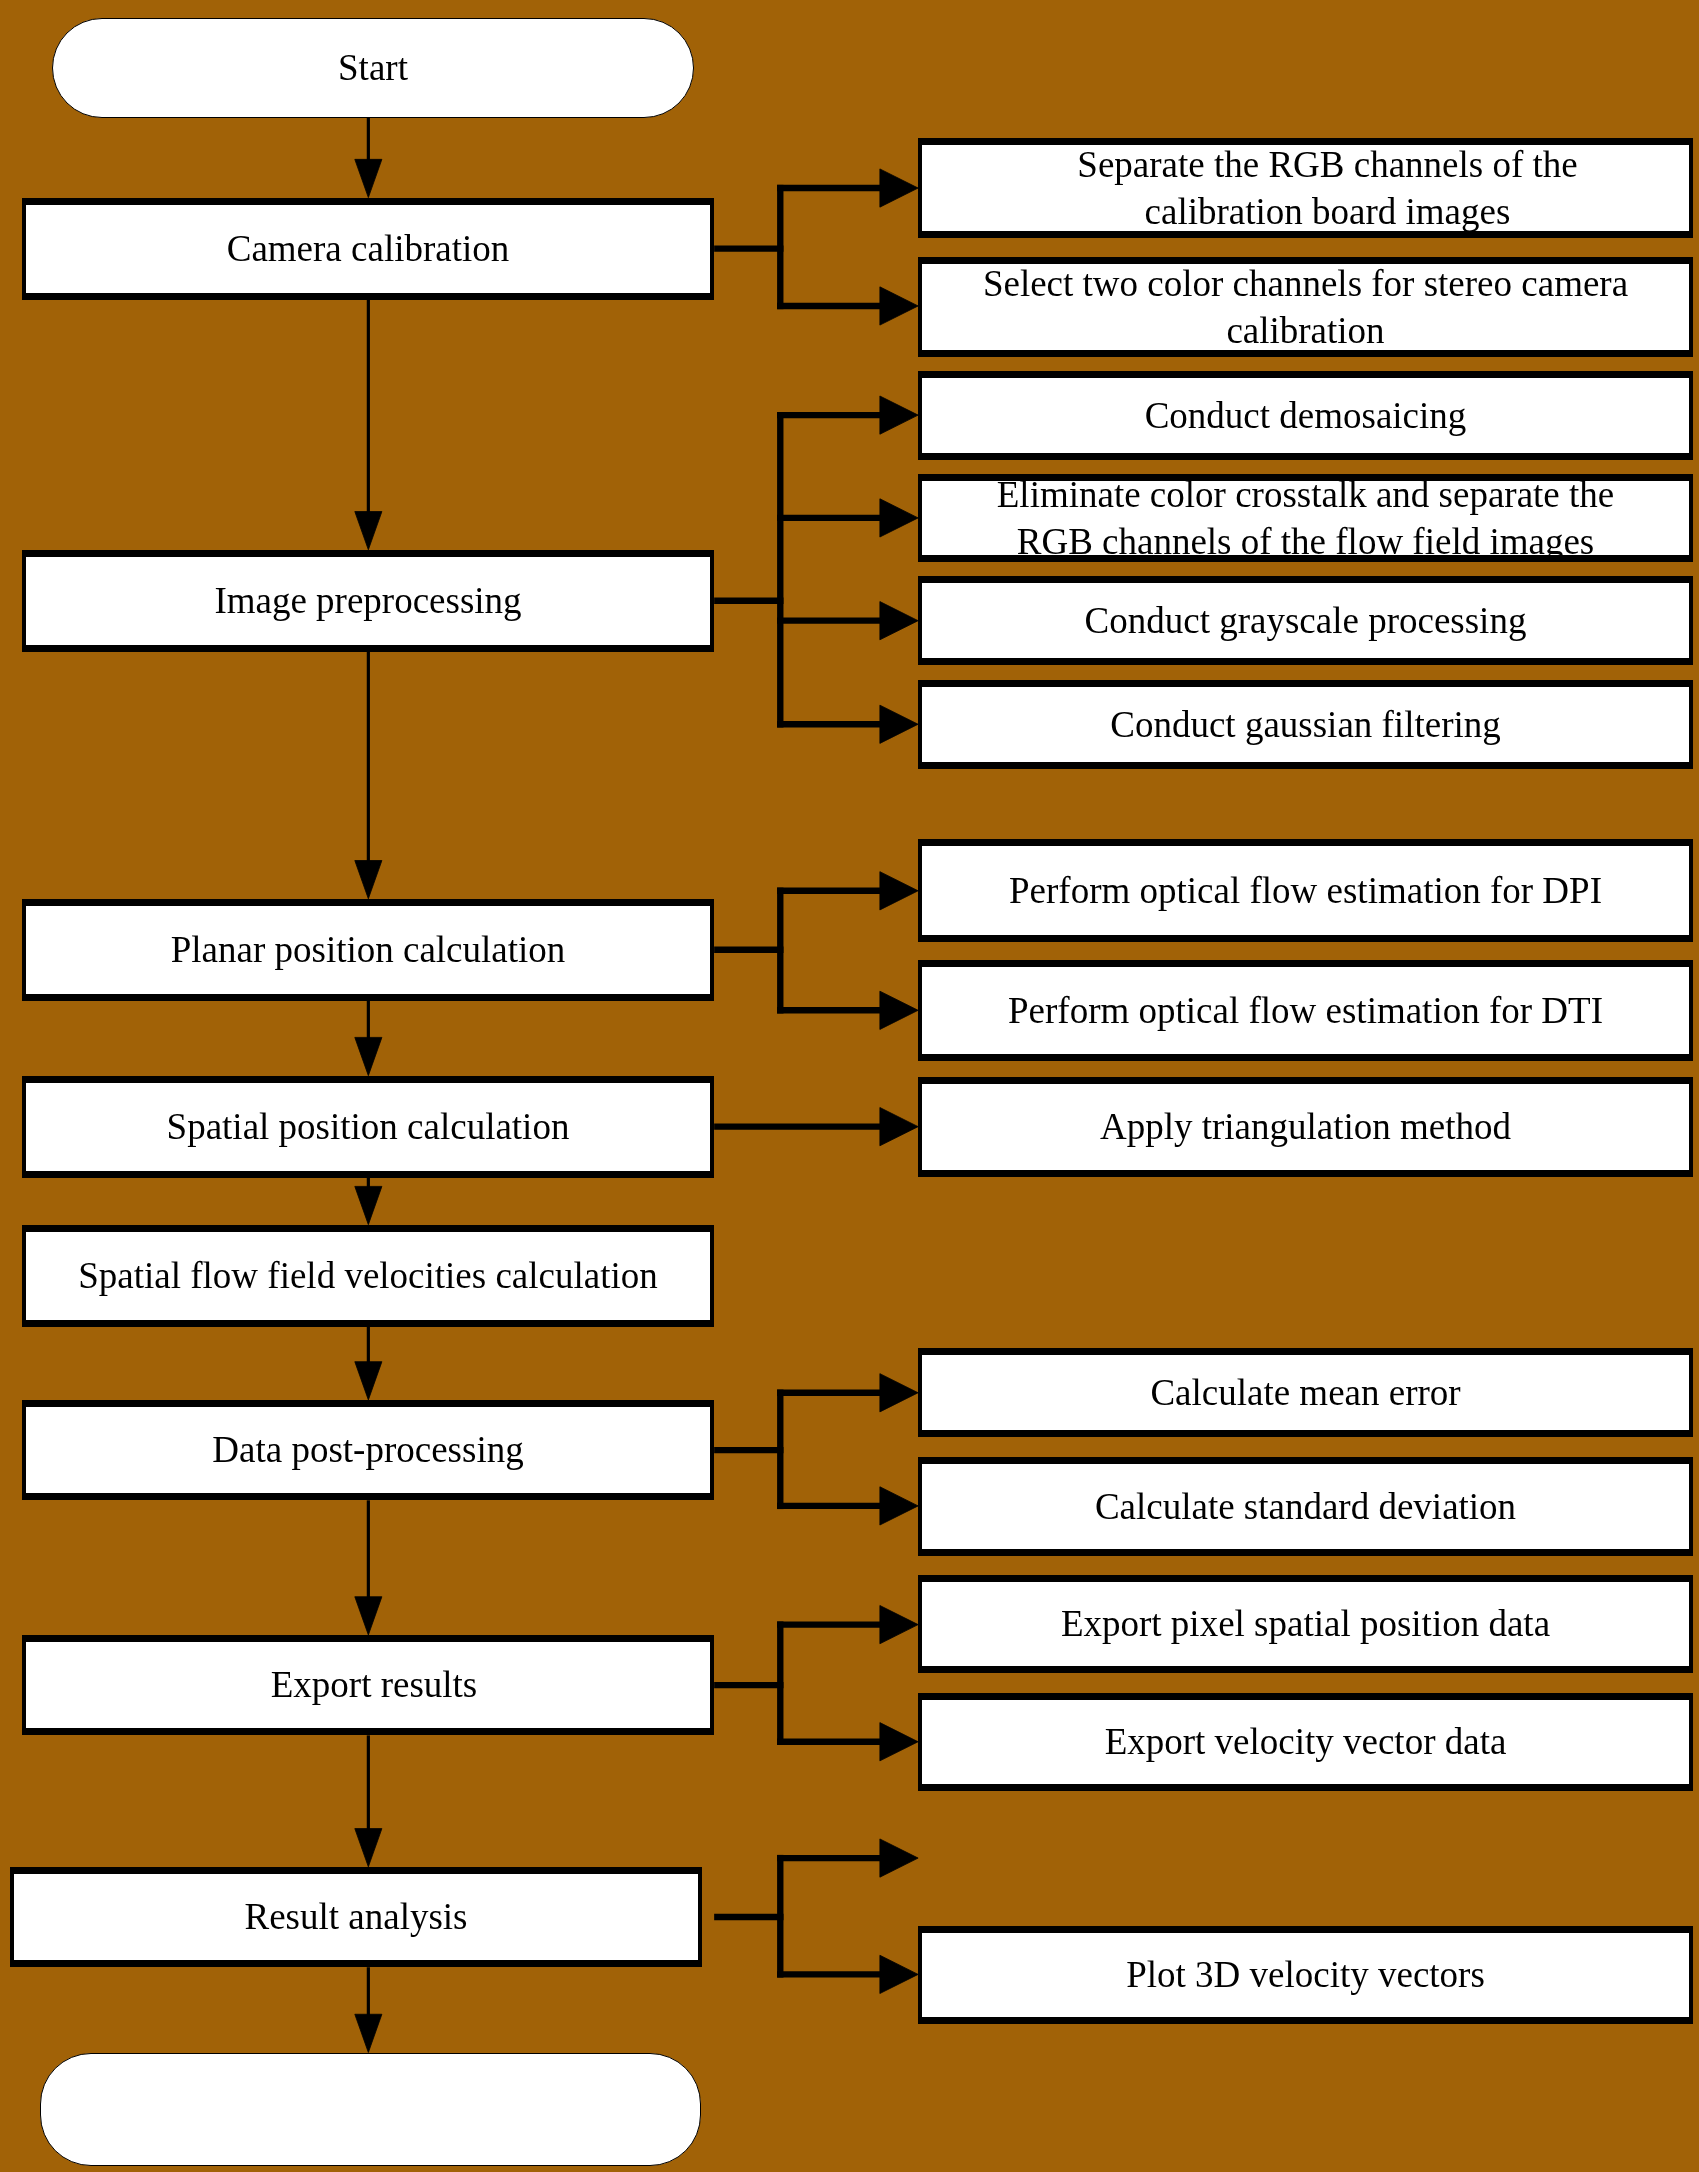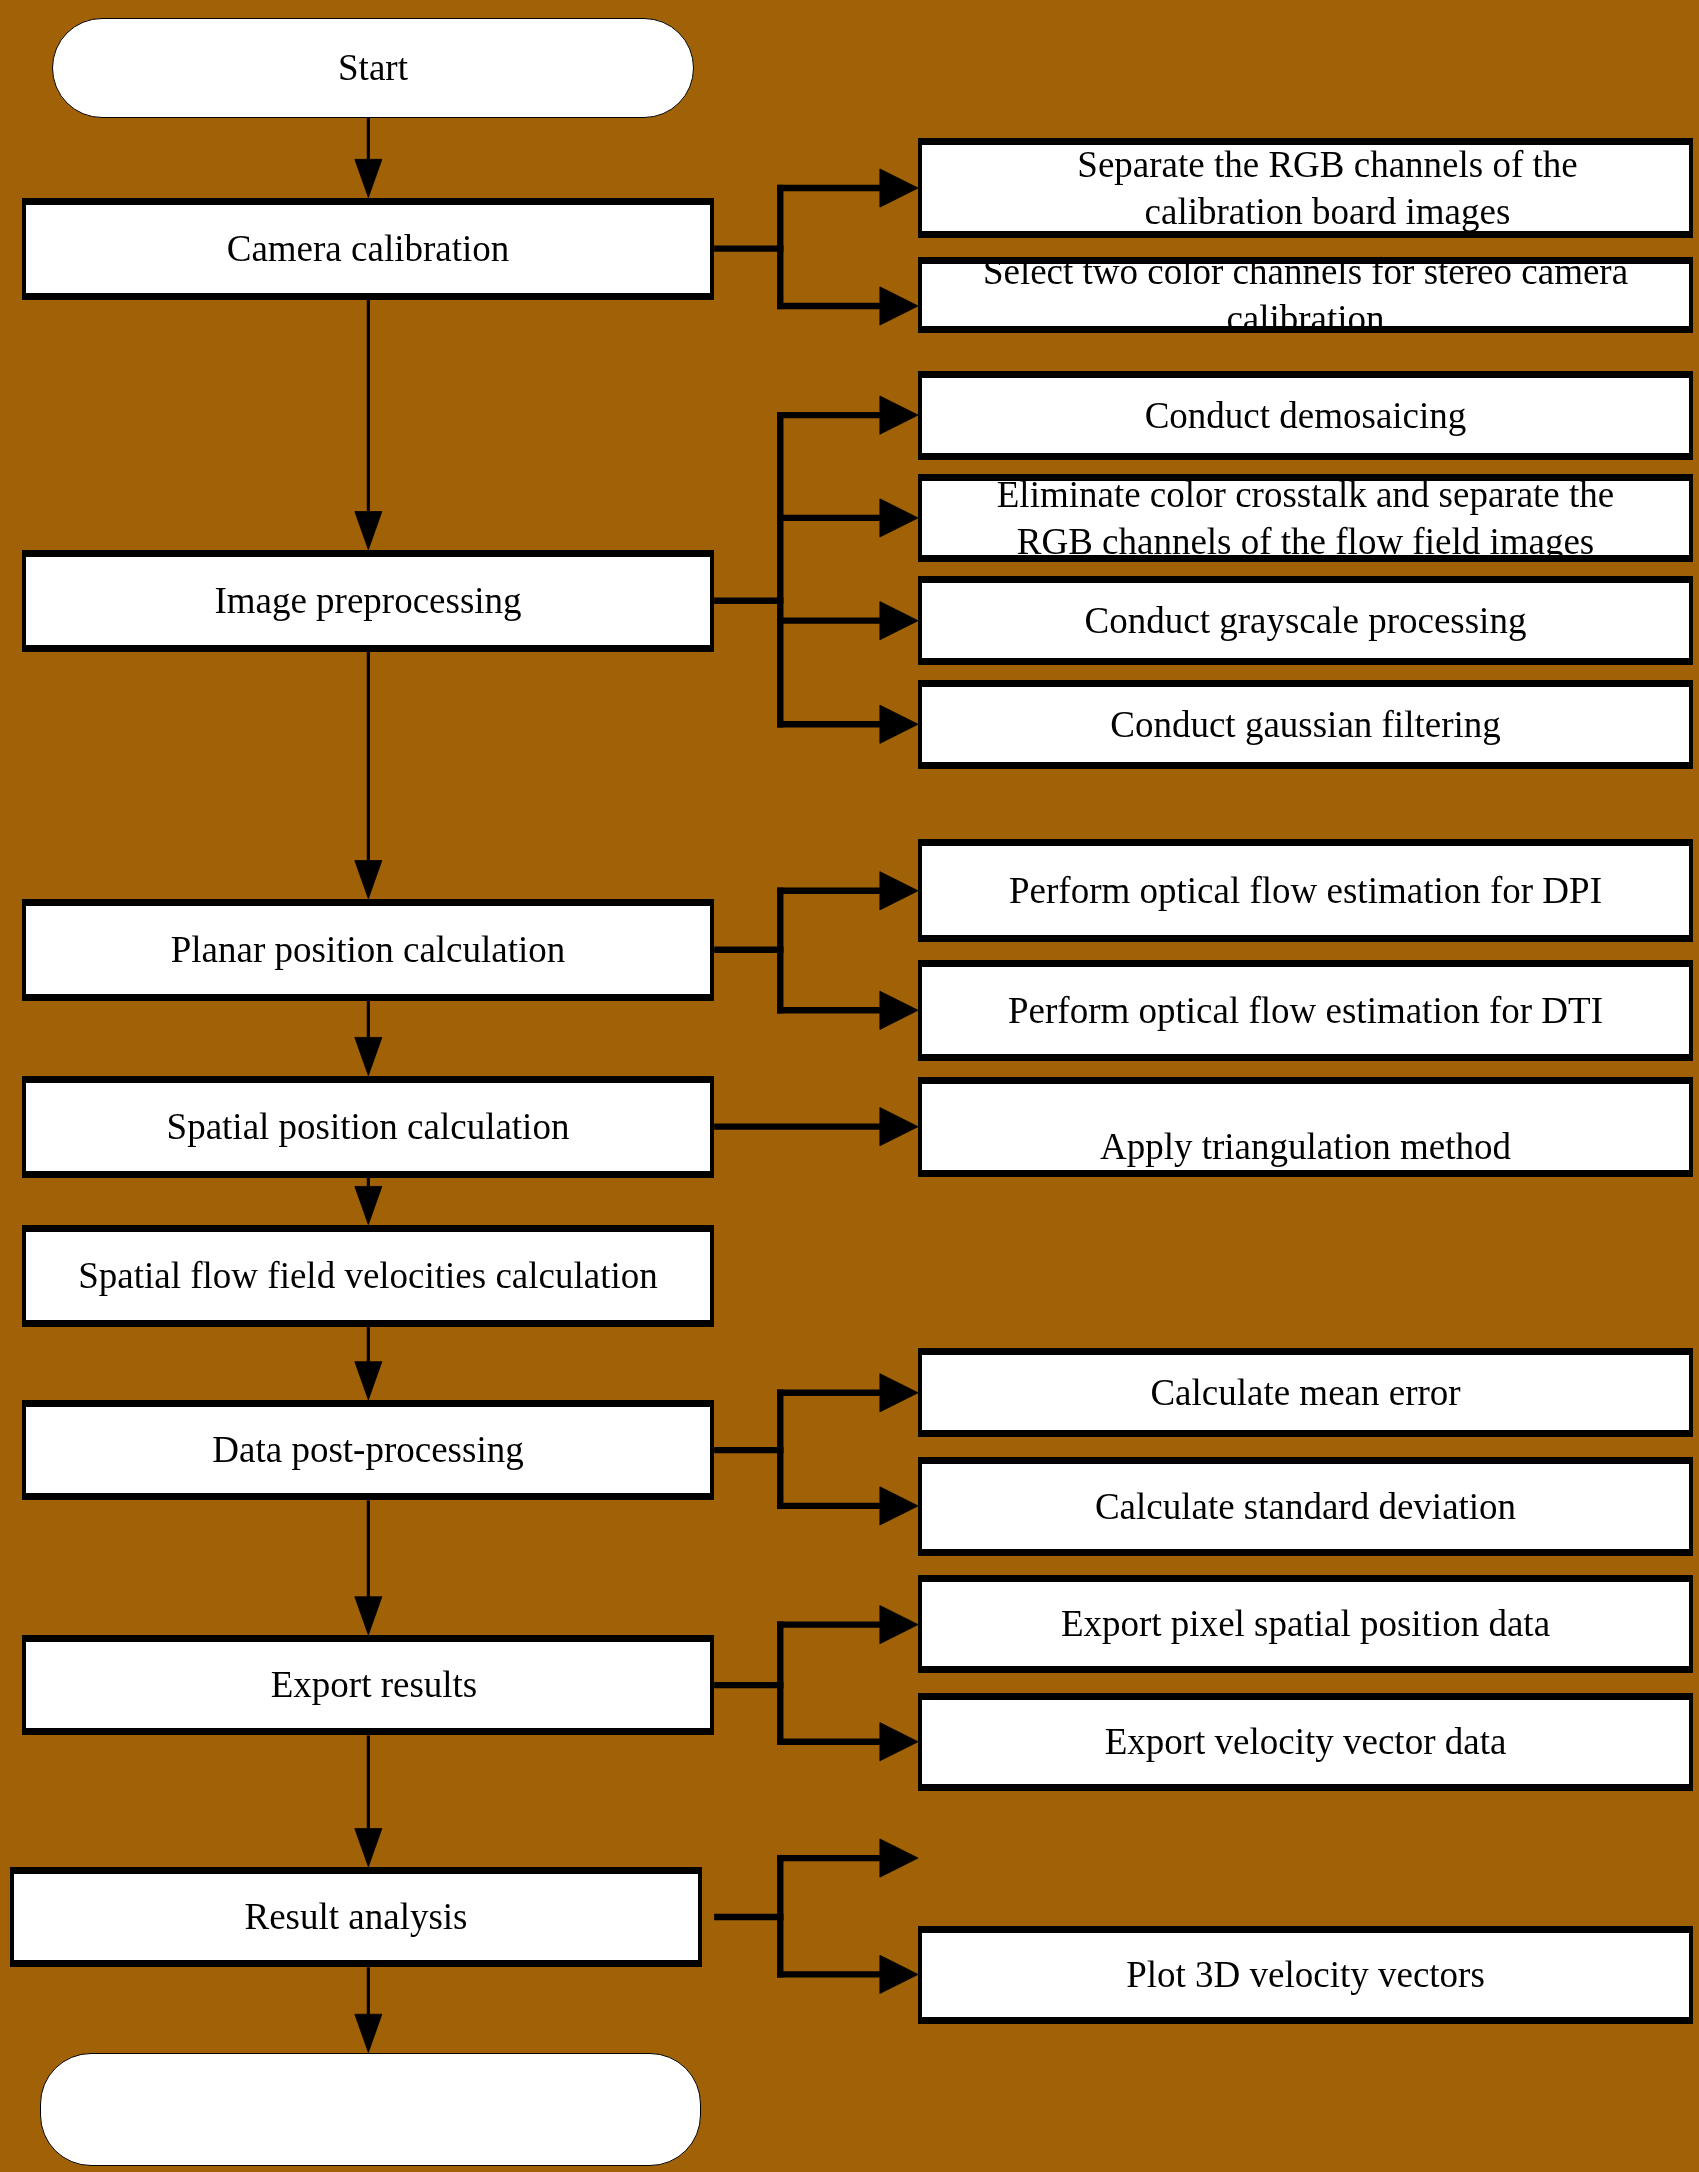--- a/index.html
+++ b/index.html
@@ -167,21 +167,21 @@
     <span class="lbl">Export results</span>
   </div>
   <div class="node process" style="left:10px; top:1867px; width:692px; height:100px;">
     <span class="lbl">Result analysis</span>
   </div>
 
   <div class="node substep" style="left:918px; top:138px; width:775px; height:100px;padding-left:44px;">
     <span class="lbl">Separate the RGB channels of the
 calibration board images</span>
   </div>
-  <div class="node substep" style="left:918px; top:257px; width:775px; height:76px;">
+  <div class="node substep" style="left:918px; top:257px; width:775px; height:100px;">
     <span class="lbl">Select two color channels for stereo camera
 calibration</span>
   </div>
   <div class="node substep" style="left:918px; top:474px; width:775px; height:88px;">
     <span class="lbl">Eliminate color crosstalk and separate the
 RGB channels of the flow field images</span>
   </div>
   <div class="node substep" style="left:918px; top:371px; width:775px; height:89px;">
     <span class="lbl">Conduct demosaicing</span>
   </div>
@@ -190,21 +190,21 @@
   </div>
   <div class="node substep" style="left:918px; top:680px; width:775px; height:89px;">
     <span class="lbl">Conduct gaussian filtering</span>
   </div>
   <div class="node substep" style="left:918px; top:839px; width:775px; height:103px;">
     <span class="lbl">Perform optical flow estimation for DPI</span>
   </div>
   <div class="node substep" style="left:918px; top:960px; width:775px; height:101px;">
     <span class="lbl">Perform optical flow estimation for DTI</span>
   </div>
-  <div class="node substep" style="left:918px; top:1077px; width:775px; height:100px;align-items:flex-end;">
+  <div class="node substep" style="left:918px; top:1077px; width:775px; height:100px;">
     <span class="lbl">Apply triangulation method</span>
   </div>
   <div class="node substep" style="left:918px; top:1348px; width:775px; height:89px;">
     <span class="lbl">Calculate mean error</span>
   </div>
   <div class="node substep" style="left:918px; top:1457px; width:775px; height:99px;">
     <span class="lbl">Calculate standard deviation</span>
   </div>
   <div class="node substep" style="left:918px; top:1575px; width:775px; height:98px;">
     <span class="lbl">Export pixel spatial position data</span>

